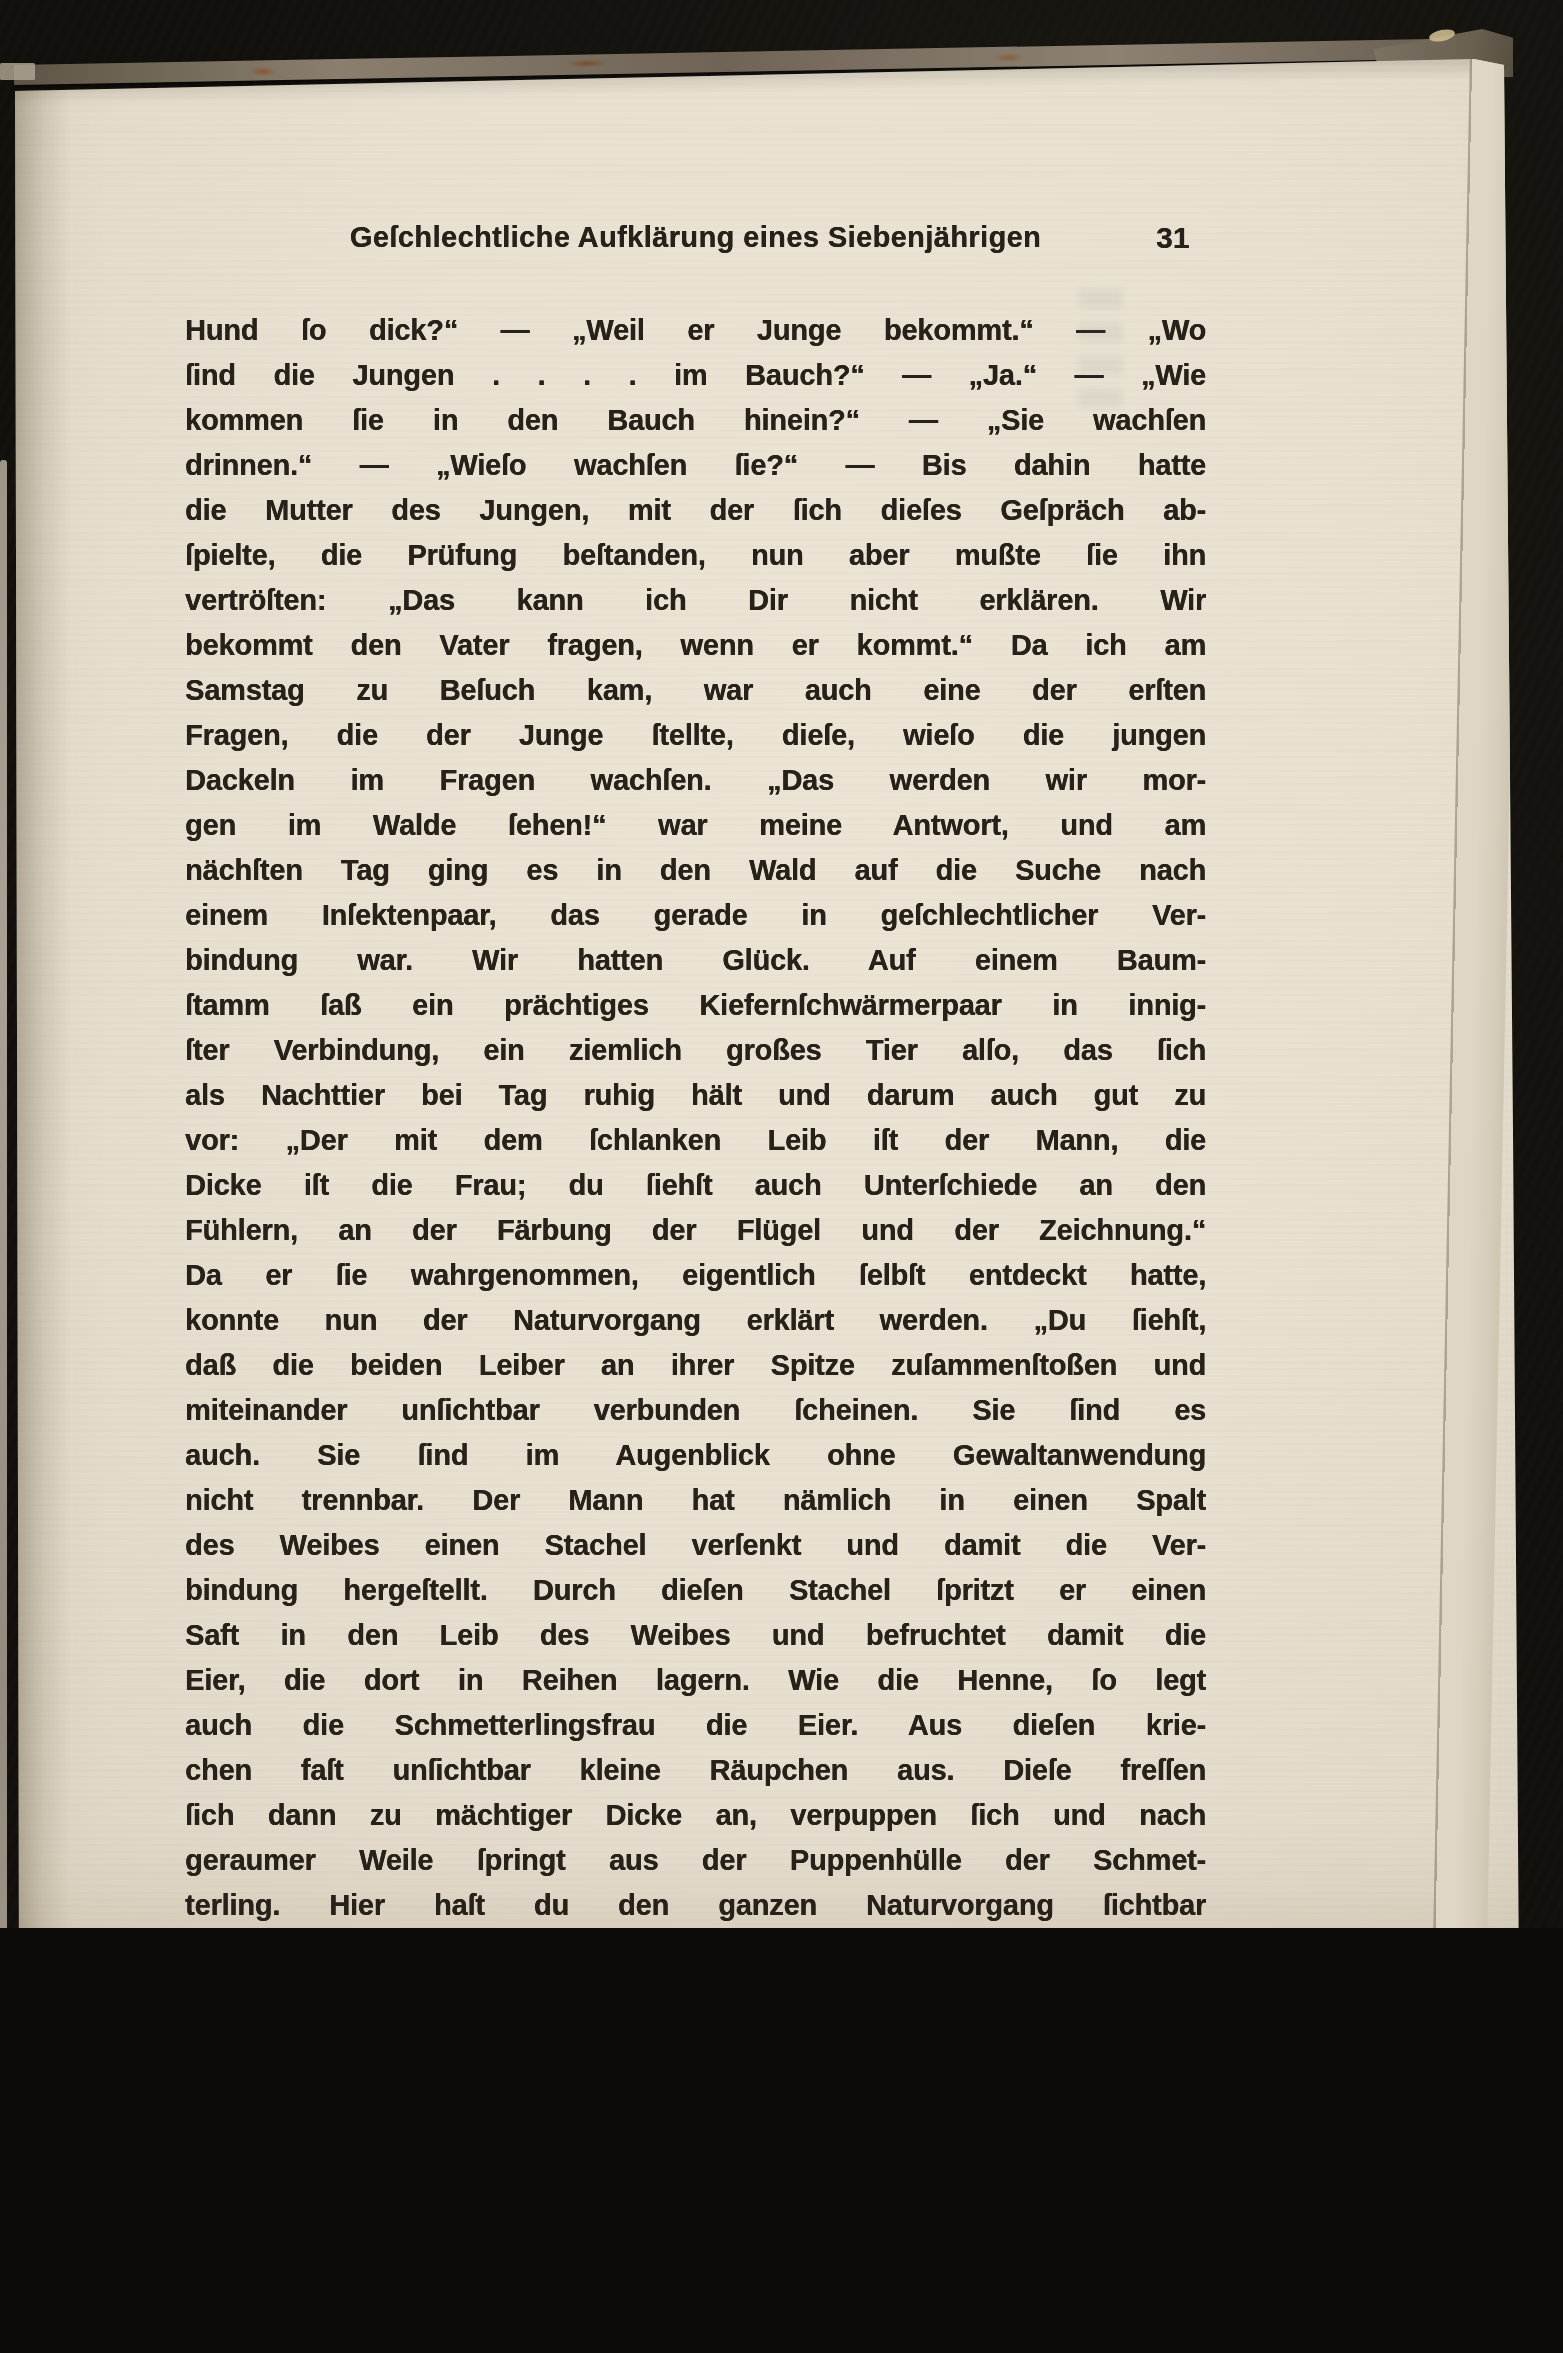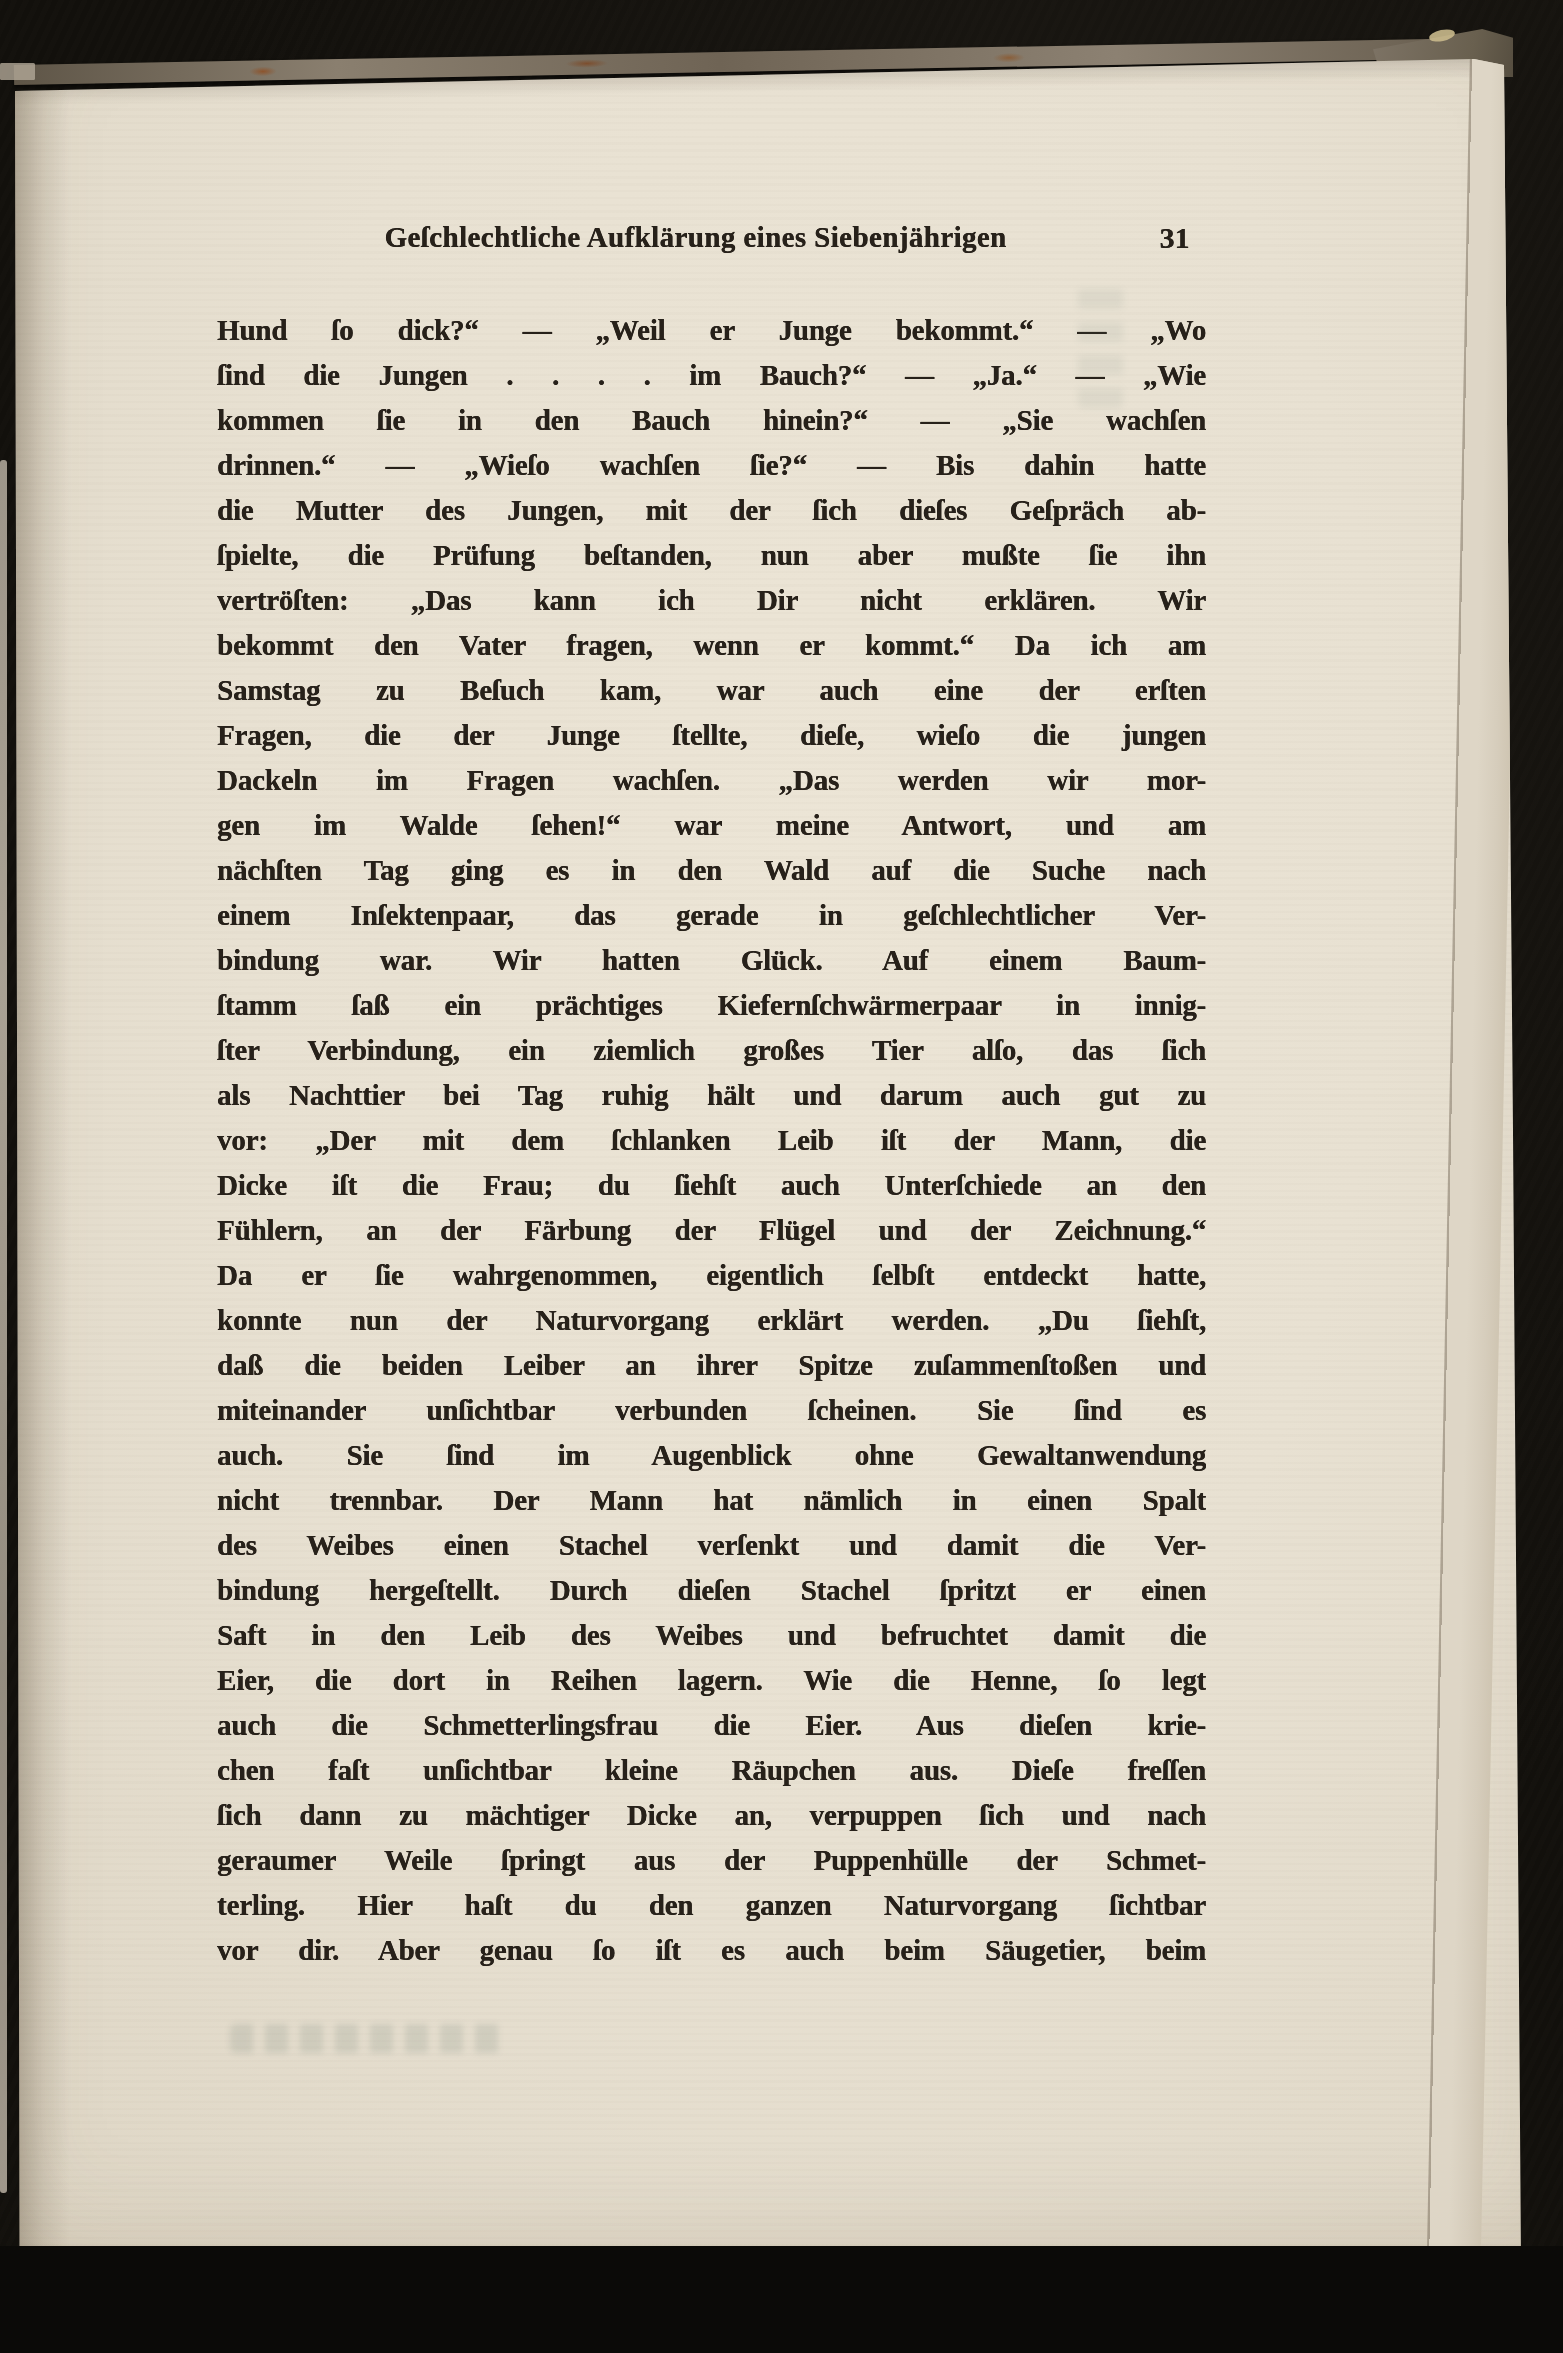--- a/index.html
+++ b/index.html
@@ -1,24 +1,24 @@
 <!DOCTYPE html>
 <html style="font-size:12px"><head>
 <meta charset="utf-8">
 <style>
   html,body{margin:0;padding:0;background:#0b0a08;}
   .scan{
     position:relative;
-    width:1564px;height:2246px;
+    width:1564px;height:1928px;
     overflow:hidden;
     background:
       radial-gradient(ellipse at 70% 20%, rgba(40,36,30,.35), rgba(0,0,0,0) 60%),
       repeating-linear-gradient(115deg, rgba(30,27,22,.18) 0 5.3px, rgba(0,0,0,0) 5.3px 10.6px),
       #12100c;
-    font-family:Liberation Serif, serif;
+    font-family:Liberation Sans, sans-serif;
   }
 
   
   .top-board{
     position:absolute;left:13.6px;top:65px;width:1470px;height:19.6px;
     transform:rotate(-1.05deg);transform-origin:left center;
     background:
       radial-gradient(19.6px 6.8px at 249px 55%, rgba(142,80,38,.9), rgba(0,0,0,0) 70%),
       radial-gradient(30px 6px at 573px 45%, rgba(125,70,34,.8), rgba(0,0,0,0) 70%),
       radial-gradient(22.6px 6.8px at 995px 55%, rgba(140,85,40,.75), rgba(0,0,0,0) 70%),
@@ -95,21 +95,20 @@
     font-size:30px;font-weight:700;text-shadow:0.3px 0 0 currentColor;margin-left:32px;
   }
   .body-text{
     position:absolute;left:185px;top:308px;width:1021px;
   }
   .text-line{
     height:45px;line-height:45px;
     font-size:29px;font-weight:700;letter-spacing:-0.2px;
     text-align:justify;overflow:hidden;white-space:normal;
     text-shadow:0.3px 0 0 currentColor;
-    margin-left:32px;
   }
   .text-line::after{content:"";display:inline-block;width:100%;height:0;}
 
   
   .bleed{
     position:absolute;left:230px;top:2024px;width:279px;height:29px;
     background:
       repeating-linear-gradient(90deg,
         rgba(95,115,105,.55) 0 22.6px, rgba(0,0,0,0) 22.6px 35px);
     filter:blur(3px);opacity:.28;border-radius:6px;

